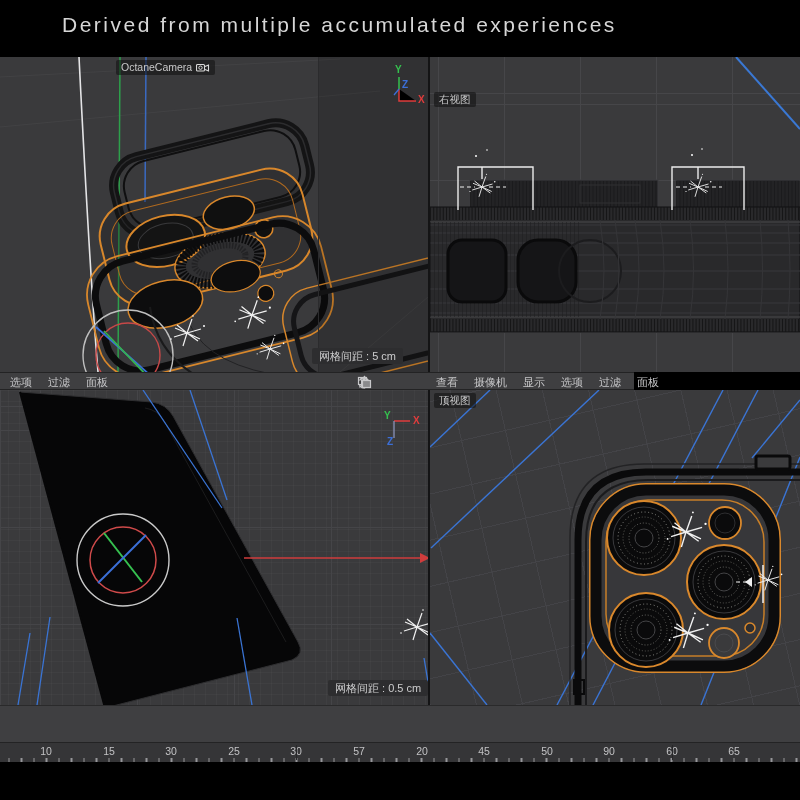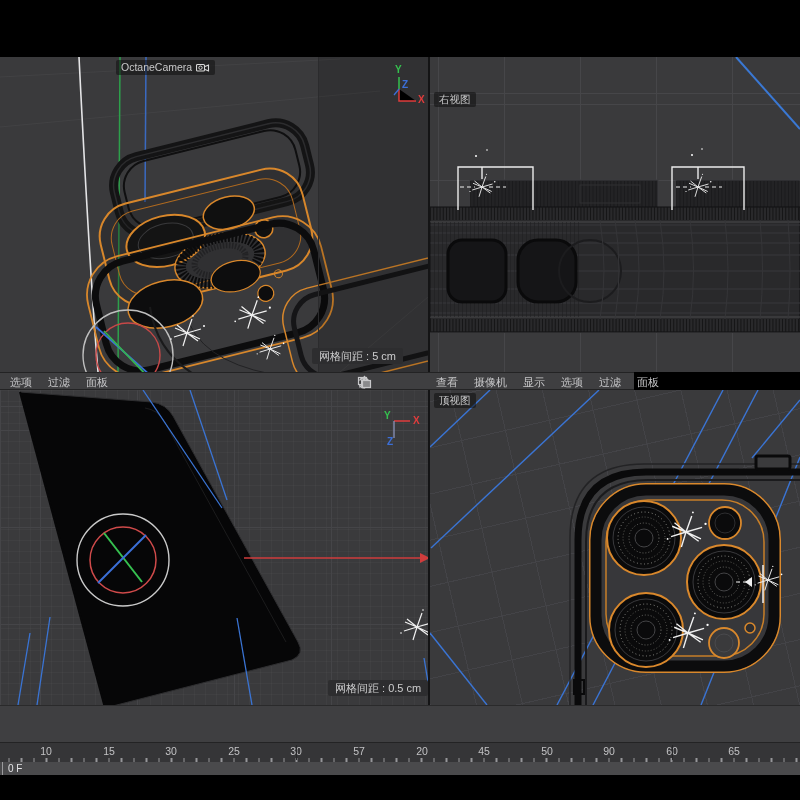--- a/index.html
+++ b/index.html
@@ -62,20 +62,23 @@
   #phrow .pf{position:absolute;left:8px;top:0;font-size:10px;color:#e4e4e6;line-height:13px;}
   #phrow .bar{position:absolute;left:2px;top:0;width:1px;height:13px;background:#9a9a9c;}
   #footer{left:0;top:775px;width:800px;height:25px;background:#000;}
   .vdiv{position:absolute;left:428px;width:2px;background:#141415;}
 </style>
 </head>
 <body>
 
 <div id="app">
 
+  <div class="abs" id="hdr">
+    <div class="t">Derived from multiple accumulated experiences</div>
+  </div>
 
   <div class="abs vp" id="vp-tl">
     <svg width="428" height="315">
       <defs>
         <g id="burst">
           <path d="M0,0L14,-4 M0,0L-13,4 M0,0L5,-14 M0,0L-4,13 M0,0L11,8 M0,0L-10,-8 M0,0L13,6 M0,0L-12,-5" stroke="#f0f0f0" stroke-width="1.2" fill="none"></path>
           <circle cx="17" cy="-7" r="1" fill="#fff"></circle>
             <circle cx="-16" cy="6" r=".8" fill="#fff"></circle>
           <circle cx="6" cy="-17" r=".8" fill="#fff"></circle>
         </g>
@@ -383,19 +386,15 @@
     <span class="num" style="left:484px;">45</span>
     <span class="num" style="left:547px;">50</span>
     <span class="num" style="left:609px;">90</span>
     <span class="num" style="left:672px;">60</span>
     <span class="num" style="left:734px;">65</span>
     <div id="ticks"></div>
   </div>
   <div class="bigtick" style="left:296px;"></div>
   <div class="bigtick" style="left:672px;"></div>
 
-  <div class="abs" id="phrow">
-    <div class="bar"></div>
-    <span class="pf">0 F</span>
-  </div>
 
   <div class="abs" id="footer"></div>
 </div>
 
 </body></html>

